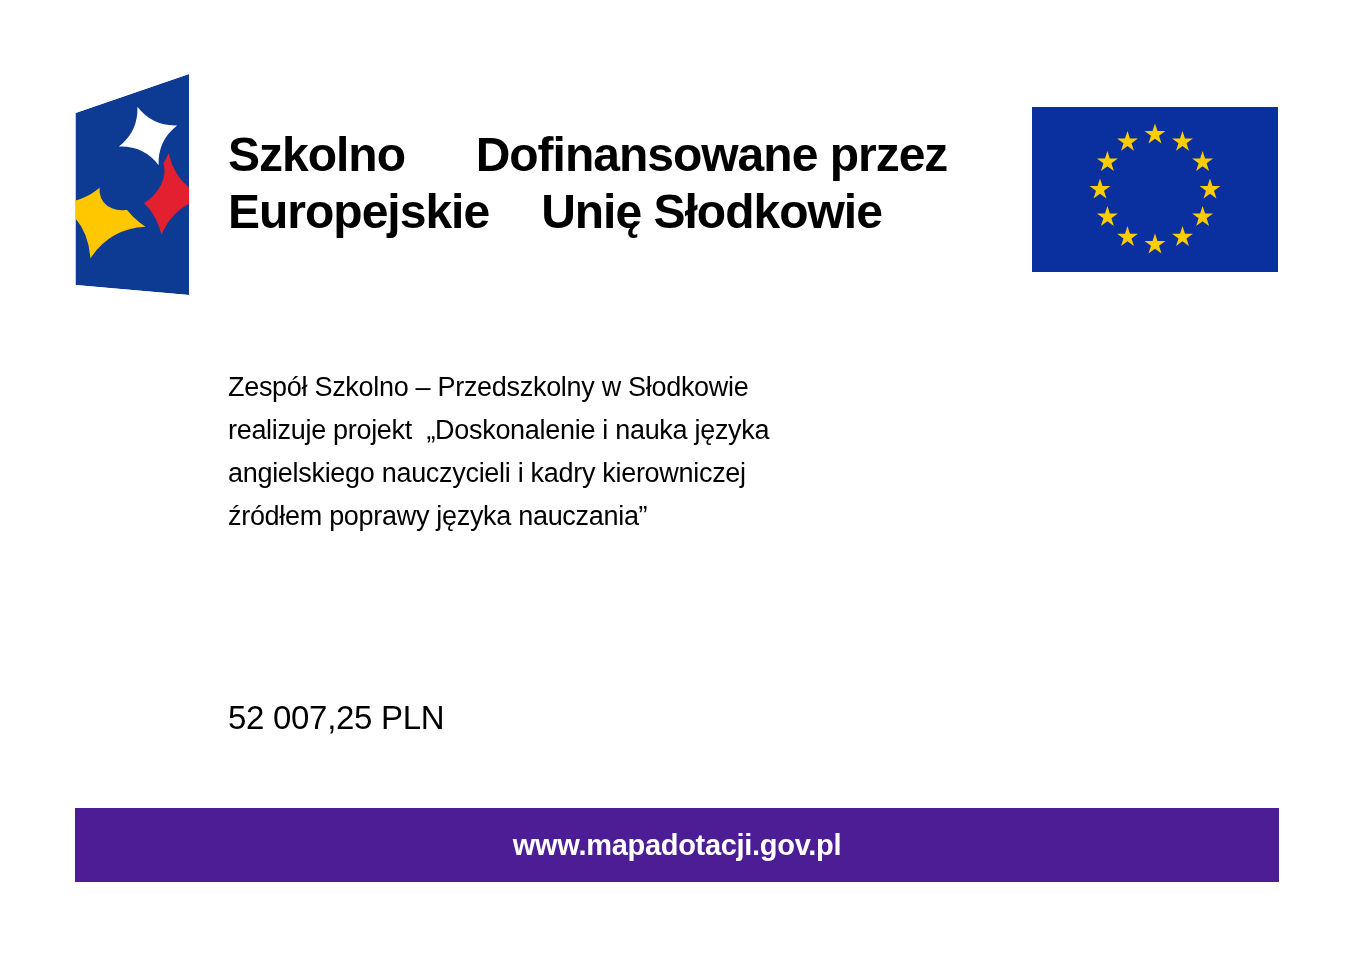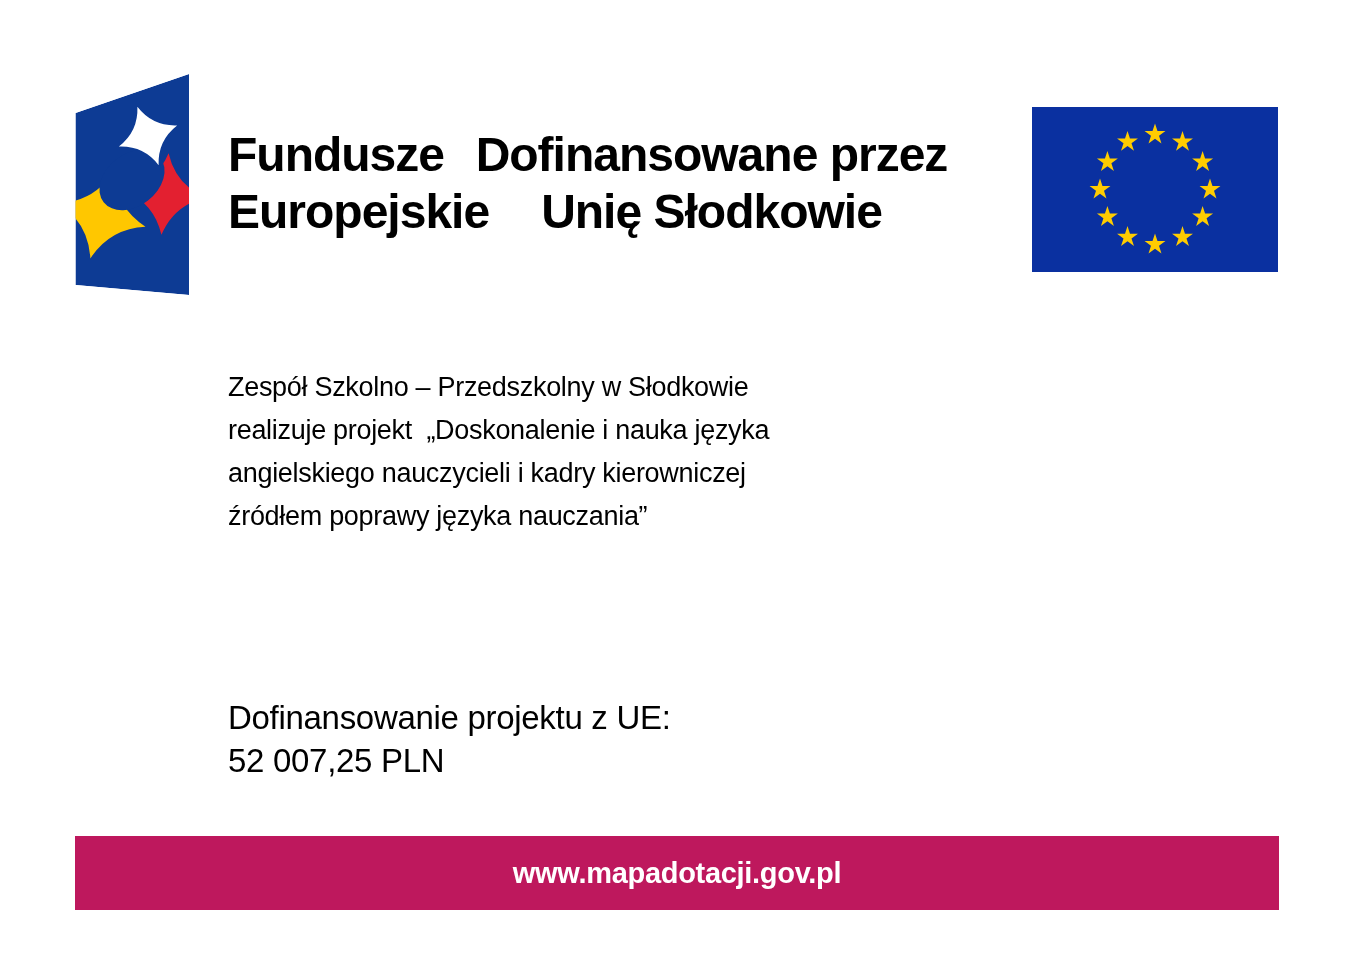--- a/index.html
+++ b/index.html
@@ -82,25 +82,24 @@
   }
   .funding .line { white-space: pre-wrap; }
 
   
   .footer-bar {
     position: absolute;
     left: 75px;
     top: 808px;
     width: 1204px;
     height: 74px;
-    background: #be185d;
+    background: #4c1d95;
     display: flex;
     align-items: center;
     justify-content: center;
-    margin-top: 28px;
   }
   .footer-url {
     color: #ffffff;
     font-size: 29px;
     font-weight: bold;
     letter-spacing: -0.3px;
     text-decoration: none;
     cursor: pointer;
   }
 </style>
@@ -118,21 +117,21 @@
     <g clip-path="url(#feclip)">
       <path d="M0.5 39 L114 0 L114 221 L0.5 211 Z" fill="#0d3b94"></path>
       <path d="M0 -45Q11 -11 45 0Q11 11 0 45Q-11 11 -45 0Q-11 -11 0 -45Z" transform="translate(27,141) rotate(15)" fill="#ffc700"></path>
       <path d="M0 -41Q10 -10 41 0Q10 10 0 41Q-10 10 -41 0Q-10 -10 0 -41Z" transform="translate(90,120) rotate(5)" fill="#e32030"></path>
       <ellipse cx="0" cy="0" rx="36" ry="26" transform="translate(57,106) rotate(-38)" fill="#0d3b94"></ellipse>
       <path d="M0 -31Q7.5 -7.5 31 0Q7.5 7.5 0 31Q-7.5 7.5 -31 0Q-7.5 -7.5 0 -31Z" transform="translate(73,62) rotate(-20)" fill="#ffffff"></path>
     </g>
   </svg>
 
   <div class="fe-text">
-    <div>Fundusze</div>
+    <div>Szkolno</div>
     <div>Europejskie</div>
   </div>
 
   <div class="eu-attribution">
     <div>Dofinansowane przez</div>
     <div>Unię Słodkowie</div>
   </div>
 
   <svg class="eu-flag" viewBox="0 0 246 165" xmlns="http://www.w3.org/2000/svg">
     <defs>
@@ -154,21 +153,20 @@
   </svg>
 
   <div class="project-description">
     <div class="line">Zespół Szkolno – Przedszkolny w Słodkowie</div>
     <div class="line">realizuje projekt  „Doskonalenie i nauka języka</div>
     <div class="line">angielskiego nauczycieli i kadry kierowniczej</div>
     <div class="line">źródłem poprawy języka nauczania”</div>
   </div>
 
   <div class="funding">
-    <div class="line">Dofinansowanie projektu z UE:</div>
     <div class="line">52 007,25 PLN</div>
   </div>
 
   <div class="footer-bar">
     <span class="footer-url">www.mapadotacji.gov.pl</span>
   </div>
 
 </div>
 
 </body></html>

